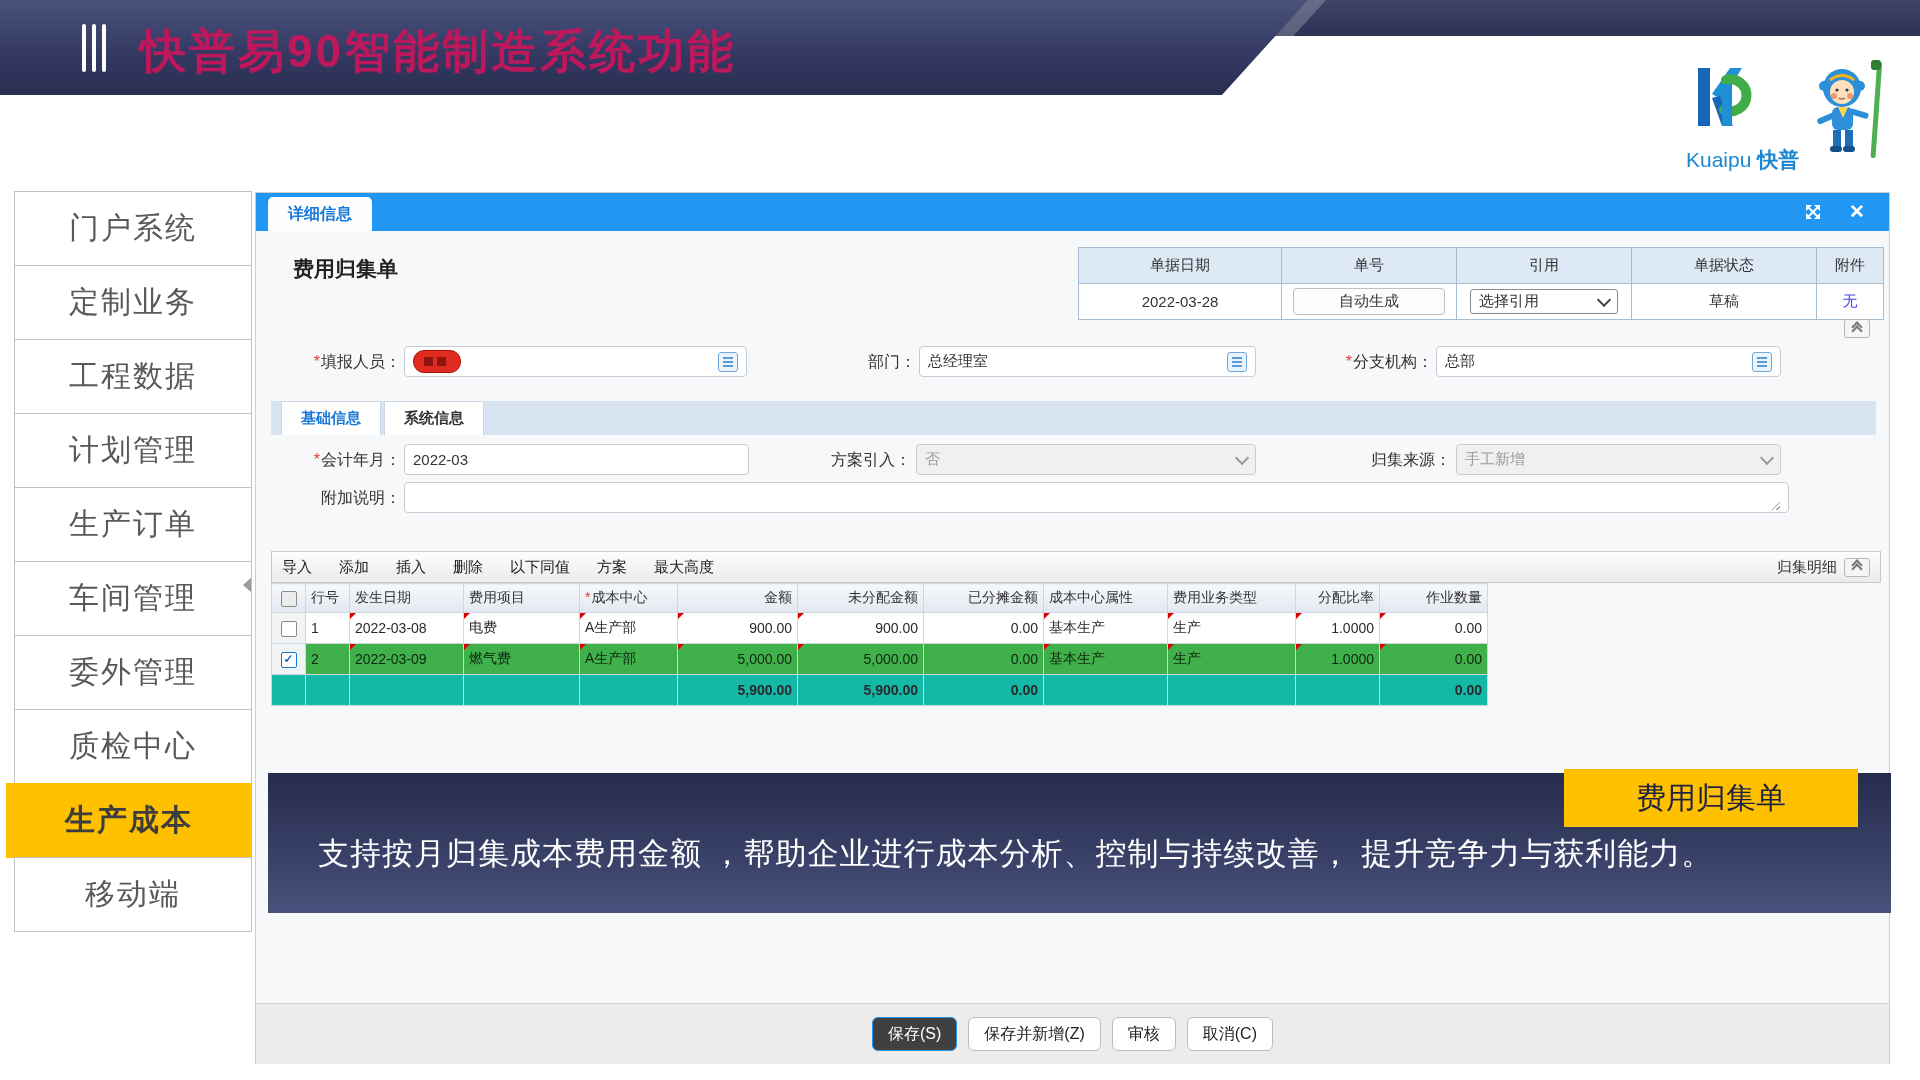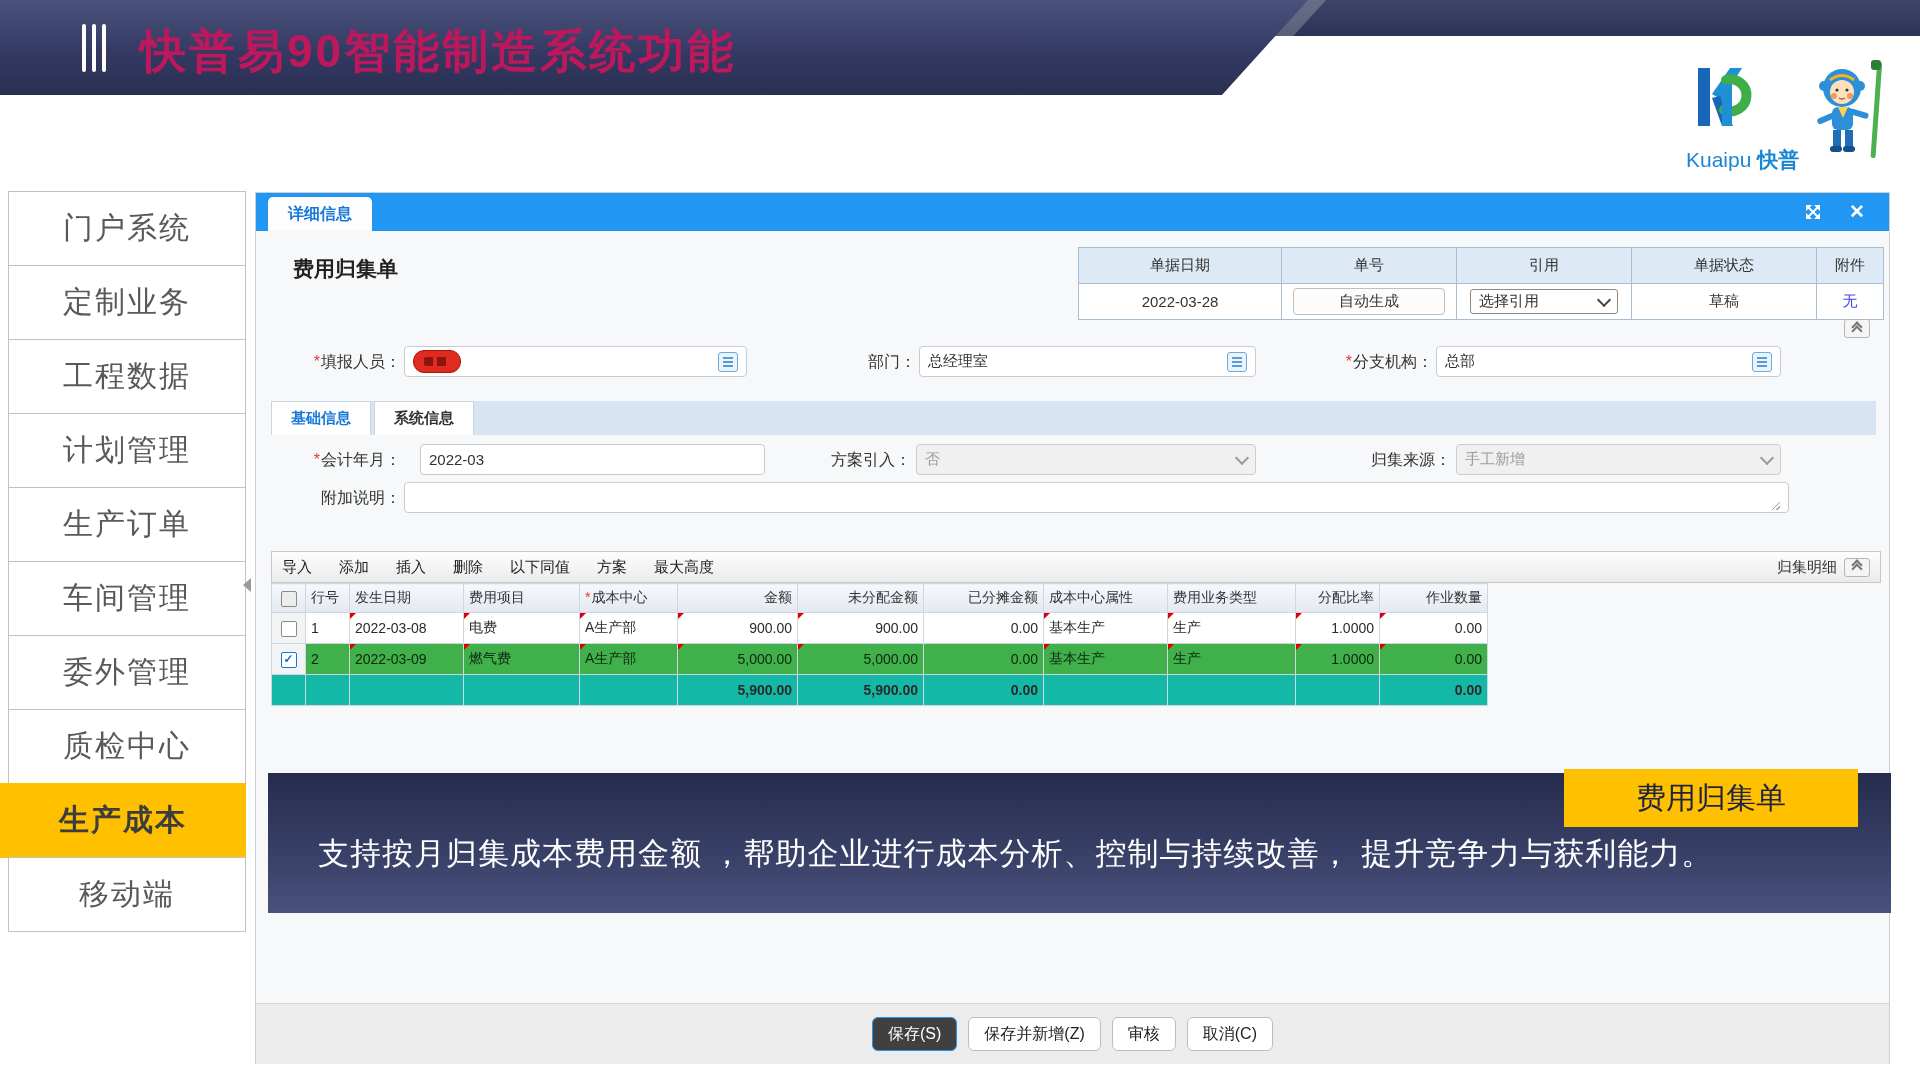--- a/index.html
+++ b/index.html
@@ -17,21 +17,21 @@
   .bars-icon{left:82px;top:24px;display:flex;gap:6px;}
   .bars-icon i{display:block;width:4px;height:48px;background:#fff;border-radius:2px;}
   .main-title{left:140px;top:21px;color:#be185d;font-size:46px;font-weight:bold;letter-spacing:3px;}
 
   
   .logo{right:26px;top:58px;width:214px;height:120px;}
   .logo-text{position:absolute;left:6px;top:88px;font-size:21px;color:#1b87d2;white-space:nowrap;}
   .logo-text b{font-weight:bold;}
 
   
-  .sidebar{left:8px;top:192px;width:194px;}
+  .sidebar{left:14px;top:192px;width:194px;}
   .side-item{box-sizing:border-box;width:238px;height:75px;margin-top:-1px;background:#fff;
     border:1px solid #c2c2c2;display:flex;align-items:center;justify-content:center;
     font-size:30px;color:#595959;letter-spacing:2px;}
   .side-item.active{margin-left:-8px;width:246px;background:#ffc000;border-color:#ffc000;
     color:#3d3d3d;font-weight:bold;}
   .side-collapse{left:243px;top:578px;width:0;height:0;border-top:7px solid transparent;
     border-bottom:7px solid transparent;border-right:8px solid #9a9a9a;}
 
   
   .win{left:255px;top:192px;width:1635px;height:872px;background:#f7f8f9;
@@ -254,26 +254,26 @@
     <div class="abs flabel" style="left:1040px;top:159px;width:137px;"><span class="req">*</span><span>分支机构：</span></div>
     <div class="abs ibox" style="left:1180px;top:153px;width:345px;">
       <span>总部</span>
       <span class="spacer"></span>
       <span class="lookup">
           <i></i>
         </span>
     </div>
 
     <div class="abs tabstrip">
-      <div class="stab active" style="">基础信息</div>
+      <div class="stab active" style="margin-left:10px;">基础信息</div>
       <div class="stab">系统信息</div>
     </div>
 
     <div class="abs flabel" style="left:0;top:257px;width:145px;"><span class="req">*</span><span>会计年月：</span></div>
-    <div class="abs ibox" style="left:148px;top:251px;width:345px;margin-left:16px;">
+    <div class="abs ibox" style="left:148px;top:251px;width:345px;">
       <span>2022-03</span>
     </div>
     <div class="abs flabel" style="left:535px;top:257px;width:120px;">方案引入：</div>
     <div class="abs ibox disabled" style="left:660px;top:251px;width:340px;">
       <span>否</span>
       <span class="spacer"></span>
       <span class="chev gray"></span>
     </div>
     <div class="abs flabel" style="left:1070px;top:257px;width:125px;">归集来源：</div>
     <div class="abs ibox disabled" style="left:1200px;top:251px;width:325px;">

